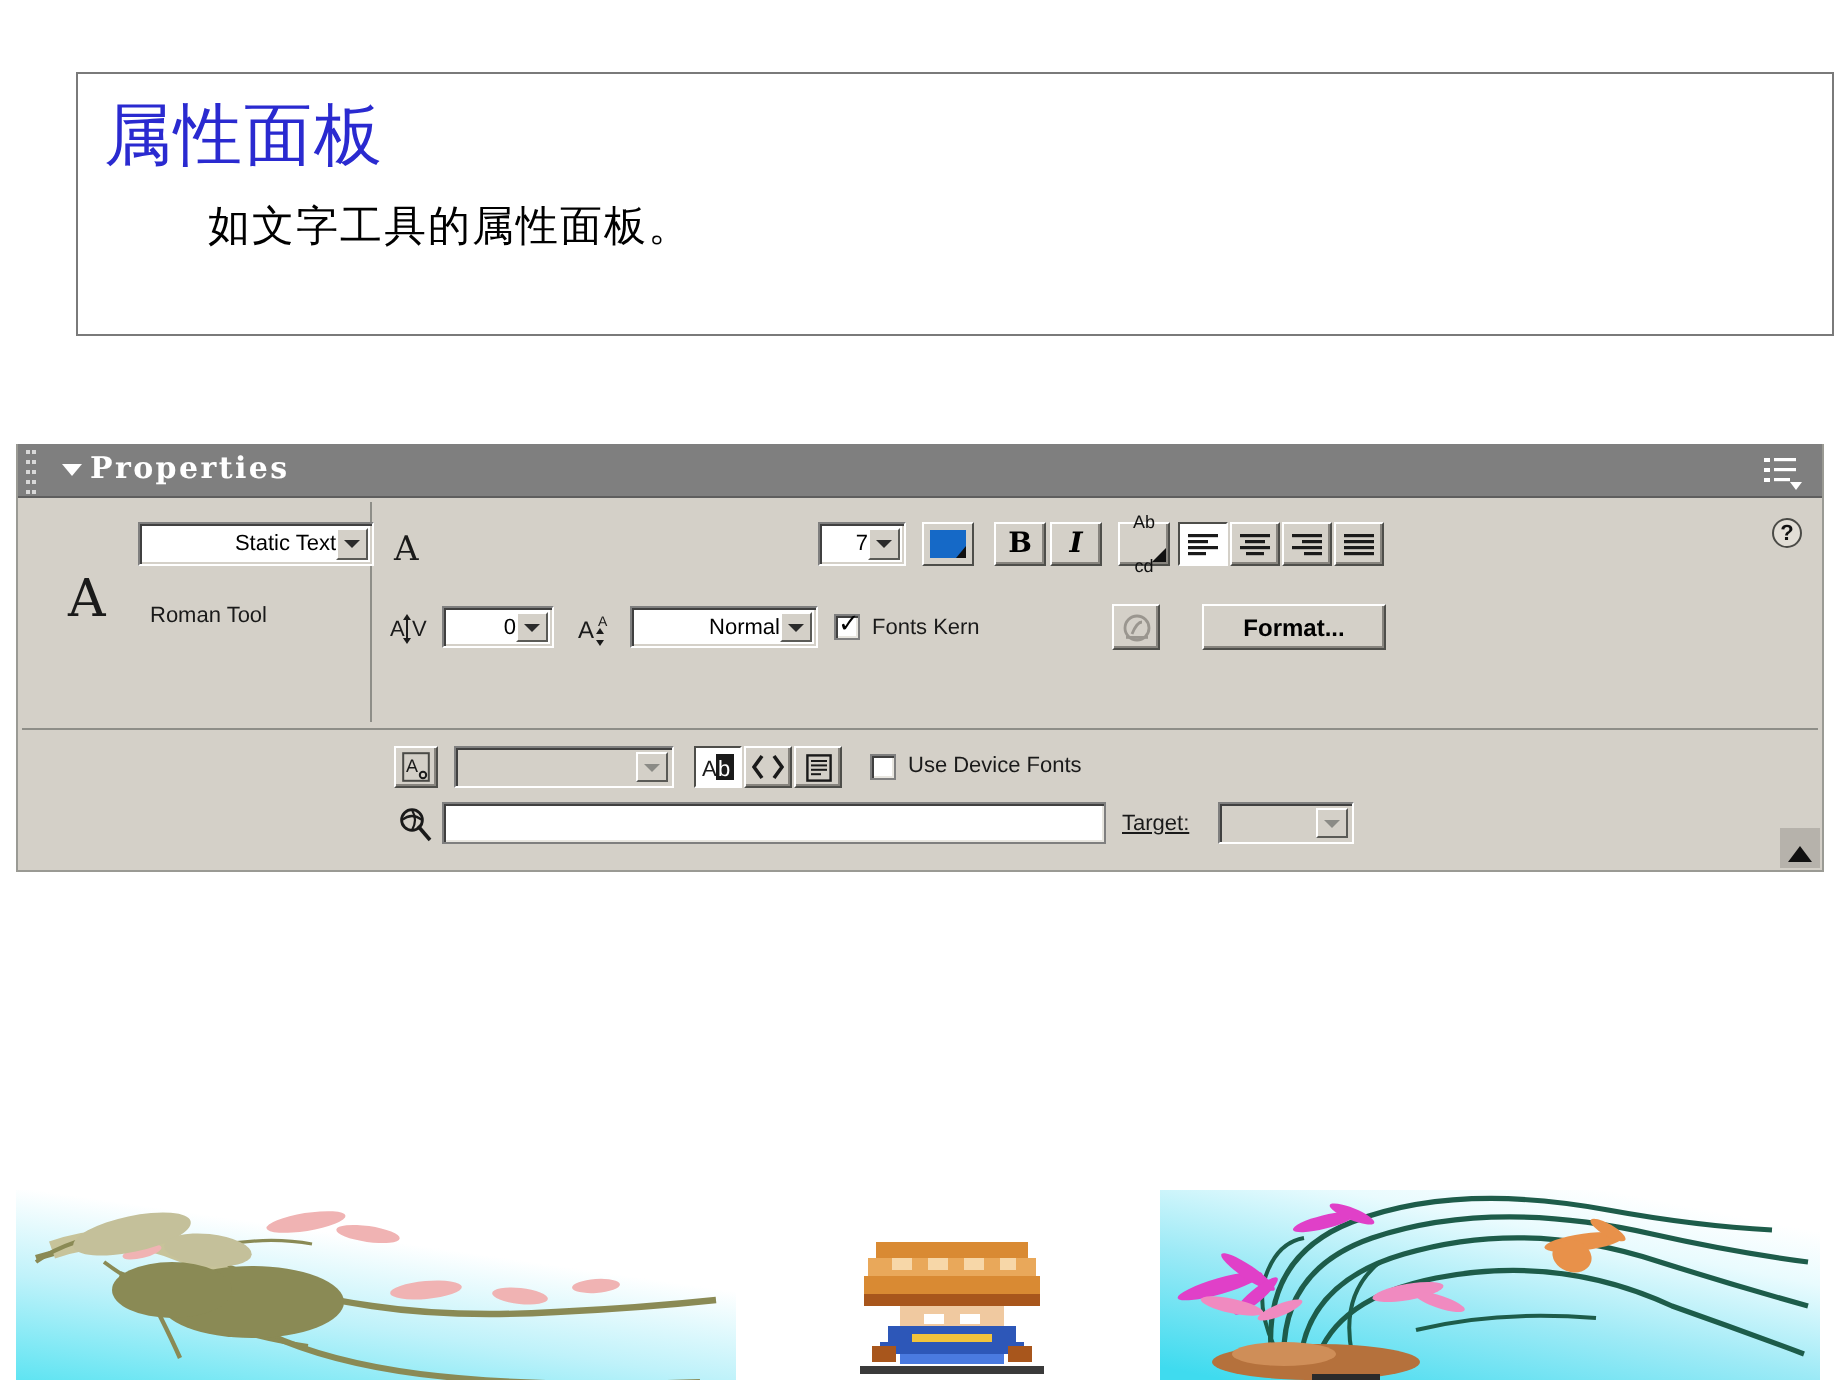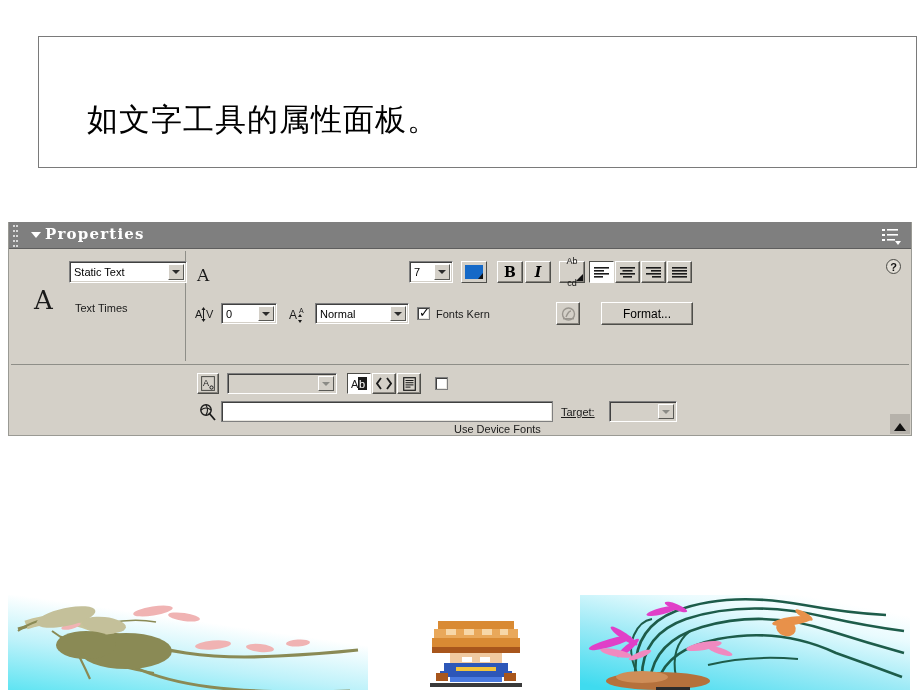--- a/index.html
+++ b/index.html
@@ -24,36 +24,37 @@
     position: absolute;
     left: 13px; top: 8px;
     font-family: "DejaVu Sans", "Liberation Sans", sans-serif;
     font-size: 34px;
     color: #2a2ad0;
     letter-spacing: 1px;
     white-space: nowrap;
   }
   .title-line2 {
     position: absolute;
-    left: 48px; top: 62px;
+    left: 65px; top: 62px;
     font-family: "DejaVu Serif", "Liberation Serif", serif;
-    font-size: 31px;
+    font-size: 21px;
     color: #000000;
     letter-spacing: 1px;
     white-space: nowrap;
   }
 
   
   .panel {
     position: absolute;
     left: 8px; top: 222px;
     width: 904px; height: 214px;
     background: #fca5a5;
     border: 1px solid #9a9a94;
     border-top: none;
+    text-align: right;
   }
   .panel-titlebar {
     position: relative;
     height: 27px;
     background: #7f7f7f;
     border-bottom: 1px solid #5e5e5e;
   }
   .gripper {
     position: absolute; left: 4px; top: 3px;
     width: 6px; height: 21px;
@@ -253,20 +254,21 @@
   .art-left  { left: 8px;  width: 360px; height: 95px; }
   .art-mid   { left: 410px; width: 150px; height: 85px; }
   .art-right { left: 580px; width: 330px; height: 95px; }
 </style>
 </head>
 <body>
 
 <div id="root">
 
   <div class="title-box">
+    <div class="title-line1">属性面板</div>
     <div class="title-line2">如文字工具的属性面板。</div>
   </div>
 
   <div class="panel">
 
     <div class="panel-titlebar">
       <div class="gripper">
         <i></i>
           <i></i>
           <i></i>
@@ -291,28 +293,28 @@
       </div>
     </div>
 
     <div class="panel-body">
 
       <div class="vdivider"></div>
       <div class="hdivider"></div>
 
       <div class="tool-glyph">A</div>
 
-      <div class="combo" style="left:60px; top:12px; width:118px; height:22px;gap:21px;">
+      <div class="combo" style="left:60px; top:12px; width:118px; height:22px;">
         <div class="val">Static Text</div>
         <div class="btn">
             <span class="caret"></span>
           </div>
       </div>
 
-      <div class="tool-label">Text Times</div>
+      <div class="tool-label">Roman Tool</div>
 
       <div class="icon-static" style="left:188px; top:16px;">
         <span style="font-family:&quot;DejaVu Serif&quot;,&quot;Liberation Serif&quot;,serif; font-size:17px; color:#1a1a1a;">A</span>
       </div>
 
 
       <div class="combo" style="left:400px; top:12px; width:44px; height:22px;">
         <div class="val">7</div>
         <div class="btn">
             <span class="caret"></span>
@@ -419,21 +421,21 @@
       <div class="chklabel" style="left:427px; top:59px;">Fonts Kern</div>
 
       <div class="btn3d" style="left:547px; top:53px; width:24px; height:23px;">
         <svg width="15" height="16" viewBox="0 0 15 16">
           <circle cx="7.5" cy="8" r="6" fill="none" stroke="#9a968f" stroke-width="1.4"></circle>
           <path d="M5 11 q2.5 -6 5 -6" fill="none" stroke="#9a968f" stroke-width="1.4"></path>
           <rect x="2" y="12" width="11" height="1.4" fill="#9a968f"></rect>
         </svg>
       </div>
 
-      <div class="btn3d" style="left:592px; top:53px; width:92px; height:23px; font-size:12px;">Format...</div>
+      <div class="btn3d" style="left:592px; top:53px; width:92px; height:23px; font-size:12px;font-weight:bold;">Format...</div>
 
       <div class="btn3d" style="left:188px; top:124px; width:22px; height:21px;">
         <svg width="14" height="15" viewBox="0 0 14 15">
           <rect x="0.6" y="0.6" width="12.8" height="13.8" fill="none" stroke="#4a4a46" stroke-width="1"></rect>
           <text x="2" y="10" font-family="Liberation Sans, sans-serif" font-size="9" fill="#1a1a1a">A</text>
           <circle cx="10.5" cy="11.5" r="1.6" fill="none" stroke="#1a1a1a" stroke-width="1"></circle>
         </svg>
       </div>
 
       <div class="combo disabled" style="left:218px; top:124px; width:110px; height:21px;">
@@ -464,21 +466,21 @@
           <g fill="#1a1a1a">
             <rect x="2.5" y="3" width="8" height="1"></rect>
             <rect x="2.5" y="5.2" width="8" height="1"></rect>
             <rect x="2.5" y="7.4" width="8" height="1"></rect>
             <rect x="2.5" y="9.6" width="5" height="1"></rect>
           </g>
         </svg>
       </div>
 
       <div class="chk" style="left:426px; top:128px;"></div>
-      <div class="chklabel" style="left:445px; top:128px;margin-top:46px;">Use Device Fonts</div>
+      <div class="chklabel" style="left:445px; top:128px;">Use Device Fonts</div>
 
       <div class="icon-static" style="left:189px; top:154px;">
         <svg width="18" height="18" viewBox="0 0 18 18">
           <ellipse cx="8" cy="7" rx="5.2" ry="5.2" fill="none" stroke="#1a1a1a" stroke-width="1.4"></ellipse>
           <path d="M3 7 q5 -4 10 0" fill="none" stroke="#1a1a1a" stroke-width="1.1"></path>
           <path d="M8 2 q3 5 0 10" fill="none" stroke="#1a1a1a" stroke-width="1.1"></path>
           <path d="M11 10 L17 17" stroke="#1a1a1a" stroke-width="1.8" fill="none"></path>
         </svg>
       </div>
 

